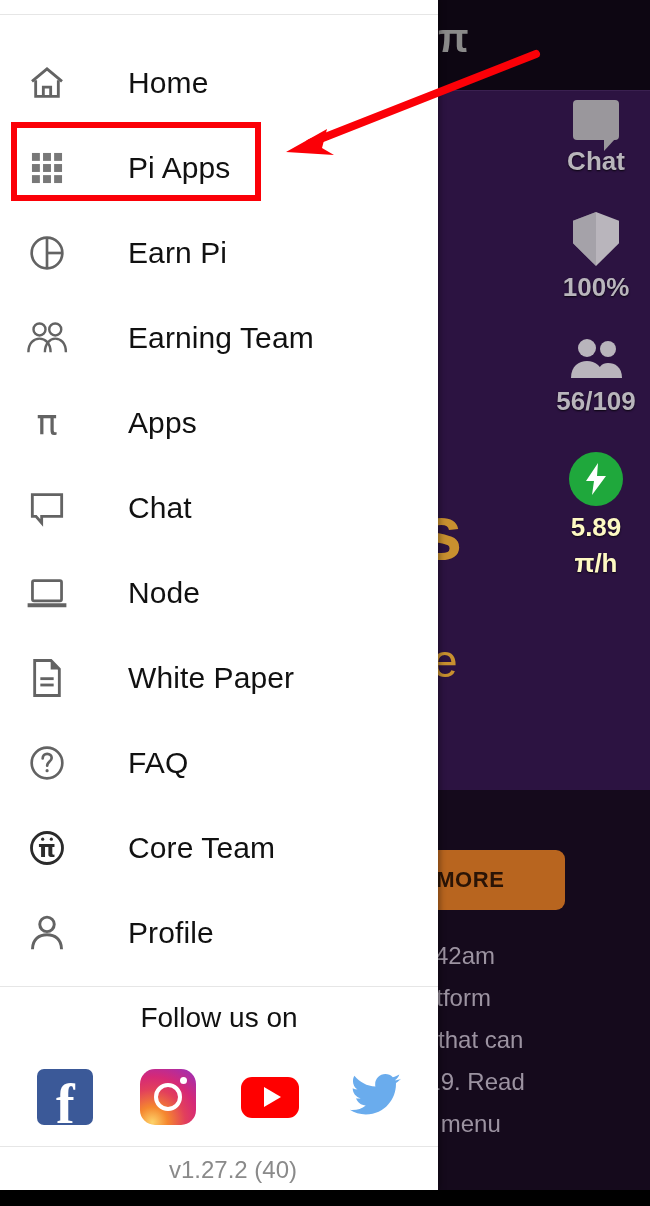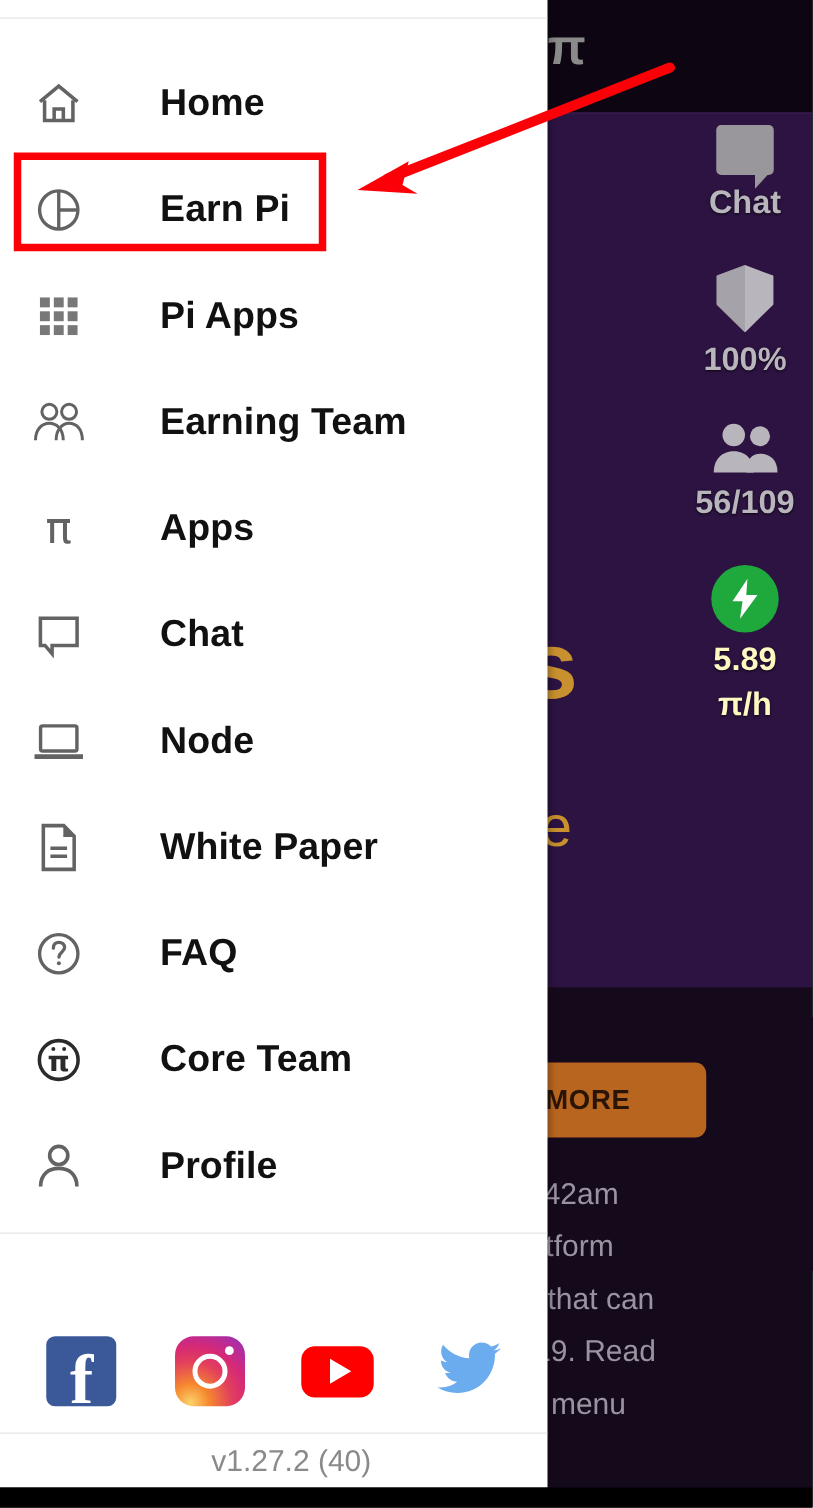--- a/index.html
+++ b/index.html
@@ -135,21 +135,21 @@
   .mi-icon {
     width: 58px; min-width: 58px;
     display: flex; align-items: center; justify-content: center;
     color: #636363;
   }
   .mi-icon svg { display: block; }
   .mi-label {
     margin-left: 52px;
     font-size: 30px;
     color: #111111;
-    font-weight: 700;
+    font-weight: 400;
     letter-spacing: 0.1px;
     white-space: nowrap;
   }
 
   
   .footer-divider {
     position: absolute; left: 0; width: 438px; height: 1px; background: #e6e6e6;
   }
   #divider-follow { top: 986px; }
   #divider-version { top: 1146px; }
@@ -296,31 +296,20 @@
 
       <div class="menu-item">
         <span class="mi-icon">
           <svg width="40" height="40" viewBox="0 0 24 24" fill="none" stroke="#636363" stroke-width="1.7">
             <path d="M3 11 L12 3.5 L21 11"></path>
             <path d="M5.2 10.3 V20 H18.8 V10.3"></path>
             <path d="M9.8 20 V14.5 H14.2 V20"></path>
           </svg>
         </span>
         <span class="mi-label">Home</span>
-      </div>
-
-      <div class="menu-item">
-        <span class="mi-icon">
-          <svg width="40" height="40" viewBox="0 0 24 24" fill="none" stroke="#636363" stroke-width="1.6">
-            <circle cx="12" cy="12" r="9.2"></circle>
-            <path d="M12 2.8 V21.2"></path>
-            <path d="M12 12 H21.2"></path>
-          </svg>
-        </span>
-        <span class="mi-label">Earn Pi</span>
       </div>
 
       <div class="menu-item">
         <span class="mi-icon">
           <svg width="38" height="38" viewBox="0 0 24 24">
             <g fill="#787878">
               <rect x="2.5" y="2.5" width="5" height="5"></rect>
                 <rect x="9.5" y="2.5" width="5" height="5"></rect>
                 <rect x="16.5" y="2.5" width="5" height="5"></rect>
               <rect x="2.5" y="9.5" width="5" height="5"></rect>
@@ -330,20 +319,31 @@
                 <rect x="9.5" y="16.5" width="5" height="5"></rect>
                 <rect x="16.5" y="16.5" width="5" height="5"></rect>
             </g>
           </svg>
         </span>
         <span class="mi-label">Pi Apps</span>
       </div>
 
       <div class="menu-item">
         <span class="mi-icon">
+          <svg width="40" height="40" viewBox="0 0 24 24" fill="none" stroke="#636363" stroke-width="1.6">
+            <circle cx="12" cy="12" r="9.2"></circle>
+            <path d="M12 2.8 V21.2"></path>
+            <path d="M12 12 H21.2"></path>
+          </svg>
+        </span>
+        <span class="mi-label">Earn Pi</span>
+      </div>
+
+      <div class="menu-item">
+        <span class="mi-icon">
           <svg width="42" height="34" viewBox="0 0 28 22" fill="none" stroke="#636363" stroke-width="1.6">
             <circle cx="9" cy="5.3" r="4"></circle>
             <circle cx="19.5" cy="5.3" r="4"></circle>
             <path d="M1.6 20.5 C1.6 14.2 5.4 11.4 9 11.4 C12.6 11.4 16.4 14.2 16.4 20.5"></path>
             <path d="M12.6 20.5 C12.6 14.6 16 11.4 19.5 11.4 C23.1 11.4 26.6 14.2 26.6 20.5"></path>
           </svg>
         </span>
         <span class="mi-label">Earning Team</span>
       </div>
 
@@ -417,20 +417,21 @@
             <path d="M2.6 20.4 C2.6 14.4 6.6 12 11 12 C15.4 12 19.4 14.4 19.4 20.4"></path>
           </svg>
         </span>
         <span class="mi-label">Profile</span>
       </div>
 
     </div>
 
     <div class="footer-divider" id="divider-follow"></div>
 
+    <div id="follow-title">Follow us on</div>
 
     <div id="social-row">
       <div class="social">
         <div class="fb"></div>
       </div>
       <div class="social">
         <div class="ig">
           <span class="ring"></span>
           <span class="dot"></span>
         </div>

